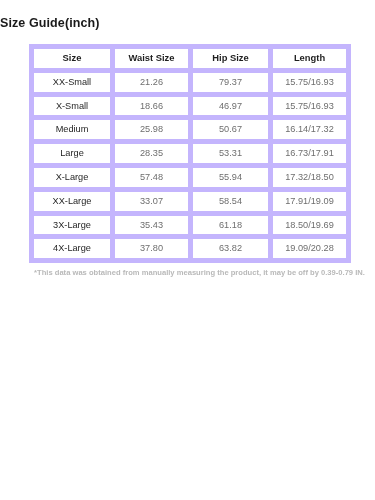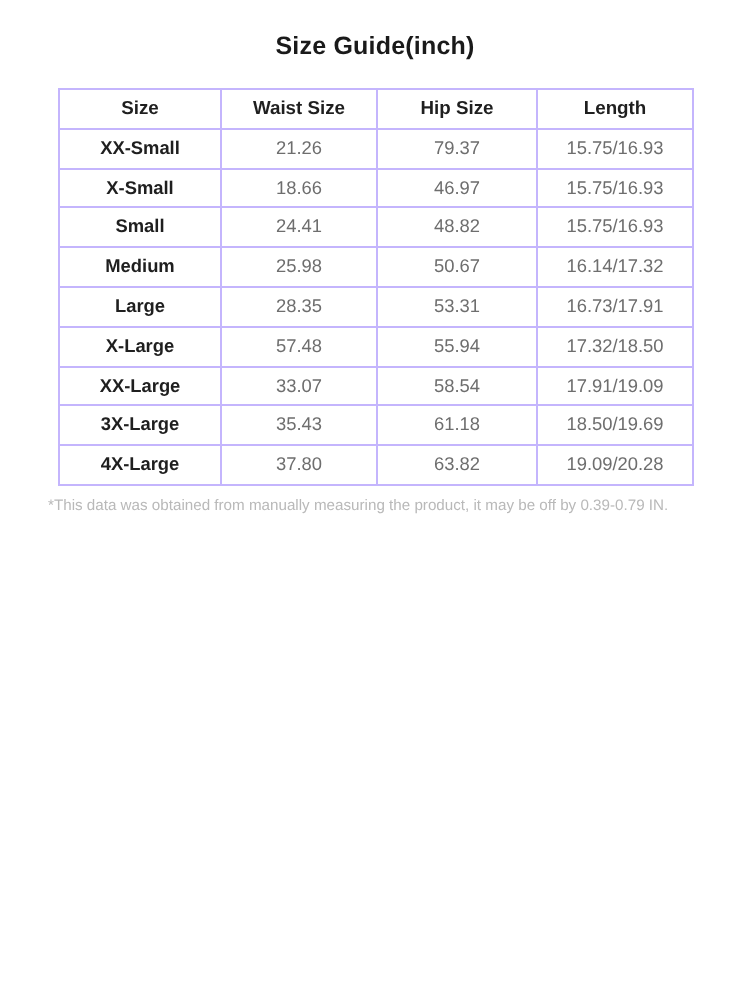--- a/index.html
+++ b/index.html
@@ -17,70 +17,70 @@
   .page {
     position: relative;
     width: 375px;
     height: 500px;
     background: #ffffff;
     box-sizing: border-box;
   }
   .title {
     margin: 0;
     padding-top: 16px;
-    text-align: center;
     font-size: 12.5px;
     font-weight: bold;
     color: #1a1a1a;
     letter-spacing: 0.1px;
   }
   .table-wrap {
     margin: 14px 29px 0 29px;
   }
   table.size-guide {
     width: 317px;
     border-collapse: collapse;
     table-layout: fixed;
   }
   table.size-guide th,
   table.size-guide td {
-    border: 1px solid #c4b5fd;
+    border: 5px solid #c4b5fd;
     text-align: center;
     padding: 0;
     height: 18.8px;
     line-height: 18.8px;
     font-size: 9.2px;
     white-space: nowrap;
     overflow: hidden;
   }
   table.size-guide th {
     font-weight: bold;
     color: #1f1f1f;
     font-size: 9.4px;
   }
   table.size-guide td.label {
-    font-weight: bold;
+    font-weight: normal;
     color: #1f1f1f;
     text-align: center;
   }
   table.size-guide td.value {
     font-weight: normal;
     color: #6e6e6e;
   }
   col.c-size    { width: 81px; }
   col.c-waist   { width: 78px; }
   col.c-hip     { width: 80px; }
   col.c-length  { width: 78px; }
   .footnote {
     margin: 4px 0 0 24px;
     font-size: 7.6px;
     line-height: 11px;
     color: #b9b9b9;
     white-space: nowrap;
-    font-weight: normal;
+    font-weight: bold;
+    text-align: center;
   }
 </style>
 </head>
 <body>
 
 <div class="page">
 
   <h1 class="title">Size Guide(inch)</h1>
 
   <div class="table-wrap">
@@ -103,26 +103,20 @@
         <tr>
           <td class="label">XX-Small</td>
           <td class="value">21.26</td>
           <td class="value">79.37</td>
           <td class="value">15.75/16.93</td>
         </tr>
         <tr>
           <td class="label">X-Small</td>
           <td class="value">18.66</td>
           <td class="value">46.97</td>
-          <td class="value">15.75/16.93</td>
-        </tr>
-        <tr>
-          <td class="label">Small</td>
-          <td class="value">24.41</td>
-          <td class="value">48.82</td>
           <td class="value">15.75/16.93</td>
         </tr>
         <tr>
           <td class="label">Medium</td>
           <td class="value">25.98</td>
           <td class="value">50.67</td>
           <td class="value">16.14/17.32</td>
         </tr>
         <tr>
           <td class="label">Large</td>

